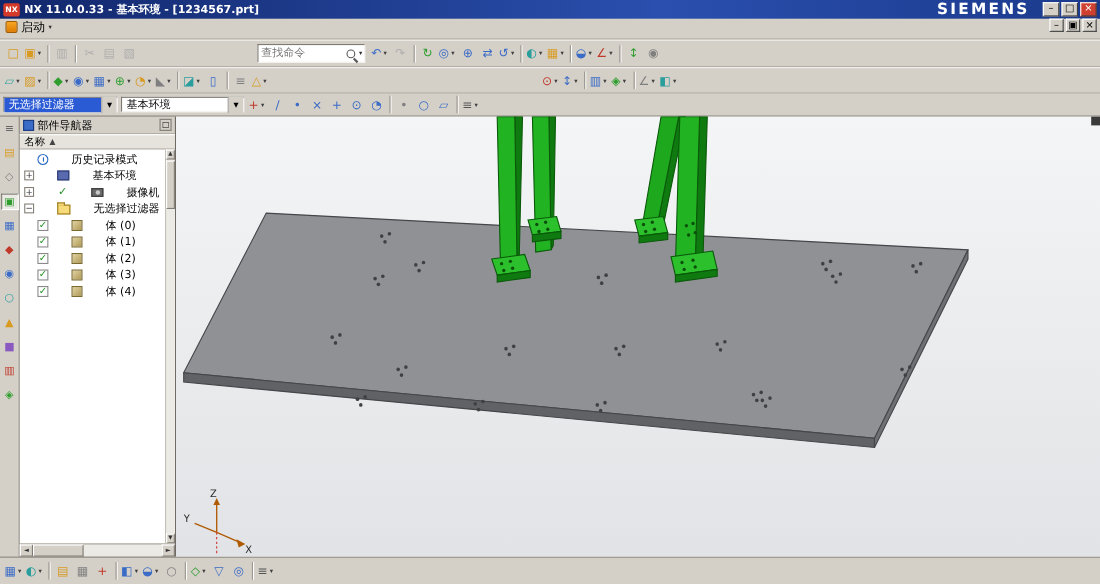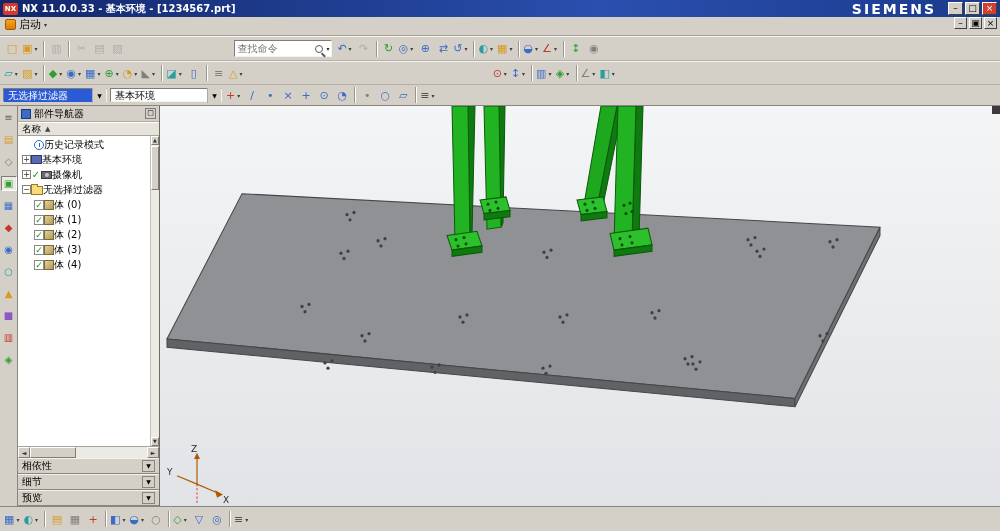--- a/index.html
+++ b/index.html
@@ -57,21 +57,21 @@
 
   .nav{width:142px;border-right:1px solid #6f6b64;display:flex;flex-direction:column;flex:none}
   .nav-header{height:16px;display:flex;align-items:center;font-size:10px;padding:0 3px;gap:3px;border-bottom:1px solid #b0aca4;flex:none}
   .nav-header-icon{width:10px;height:10px;background:#3a6bc6;border:1px solid #1a3a80;flex:none}
   .nav-title{flex:1;white-space:nowrap;overflow:hidden}
   .nav-pin{width:11px;height:11px;border:1px solid #7f7c76;background:#d4d0c8;font-size:7px;line-height:9px;text-align:center;flex:none}
   .colhead{height:14px;background:#e6e3dc;border-top:1px solid #fff;border-bottom:1px solid #a8a49c;display:flex;align-items:center;font-size:9.5px;padding:0 4px;gap:4px;flex:none}
   .sort{font-size:7px;color:#444}
   .tree-wrap{flex:1;background:#fff;display:flex;min-height:0}
   .tree{flex:1;overflow:hidden;padding-top:1px}
-  .trow{height:15px;display:flex;align-items:center;gap:0;font-size:10px;white-space:nowrap}
+  .trow{height:15px;display:flex;align-items:center;gap:21px;font-size:10px;white-space:nowrap}
   .exp{width:9px;height:9px;border:1px solid #848078;background:#fff;font-size:8px;line-height:7px;text-align:center;color:#333;flex:none}
   .chk{width:10px;height:10px;border:1px solid #8a8a8a;background:#fff;color:#1e8f1e;font-size:9px;line-height:8px;text-align:center;font-weight:bold;flex:none}
   .mark{color:#1e8f1e;font-size:10px;font-weight:bold;width:10px;text-align:center;flex:none}
   .ti{flex:none;display:inline-block}
   .ti-clock{width:10px;height:10px;border:1px solid #2a6bc6;border-radius:50%;background:#fff;position:relative}
   .ti-clock::after{content:'';position:absolute;left:4px;top:2px;width:1px;height:4px;background:#2a6bc6}
   .ti-views{width:11px;height:9px;background:#5a6ab0;border:1px solid #2a3a70}
   .ti-camera{width:11px;height:8px;background:#6a6a6a;border:1px solid #3a3a3a;position:relative}
   .ti-camera::after{content:'';position:absolute;left:3px;top:1px;width:4px;height:4px;border-radius:50%;background:#c8c8c8}
   .ti-folder,.ti-folder-open{width:12px;height:9px;background:#f2c94c;border:1px solid #9a7a1f;position:relative;margin-top:2px}
@@ -457,34 +457,20 @@
           <span class="vs-track"></span>
           <span class="vs-btn">▼</span>
         </div>
       </div>
       <div class="hscroll">
         <span class="hs-btn">◄</span>
         <span class="hs-thumb"></span>
         <span class="hs-track"></span>
         <span class="hs-btn">►</span>
       </div>
-      <div id="sections">
-          <div class="sec">
-            <span class="sec-label">相依性</span>
-            <span class="sec-btn">▼</span>
-          </div>
-          <div class="sec">
-            <span class="sec-label">细节</span>
-            <span class="sec-btn">▼</span>
-          </div>
-          <div class="sec">
-            <span class="sec-label">预览</span>
-            <span class="sec-btn">▼</span>
-          </div>
-        </div>
     </div>
 
     <div class="viewport">
       <svg viewBox="0 0 840 383" preserveAspectRatio="none">
 
         <g>
           <polygon points="82,84 720,116 635,280 7,223" fill="#8f9194" stroke="#44474a" stroke-width="1"></polygon>
           <polygon points="7,223 635,280 635,288 7,231" fill="#606265" stroke="#44474a" stroke-width="1"></polygon>
           <polygon points="720,116 635,280 635,288 720,124" fill="#6e7073" stroke="#44474a" stroke-width="1"></polygon>
         </g>

